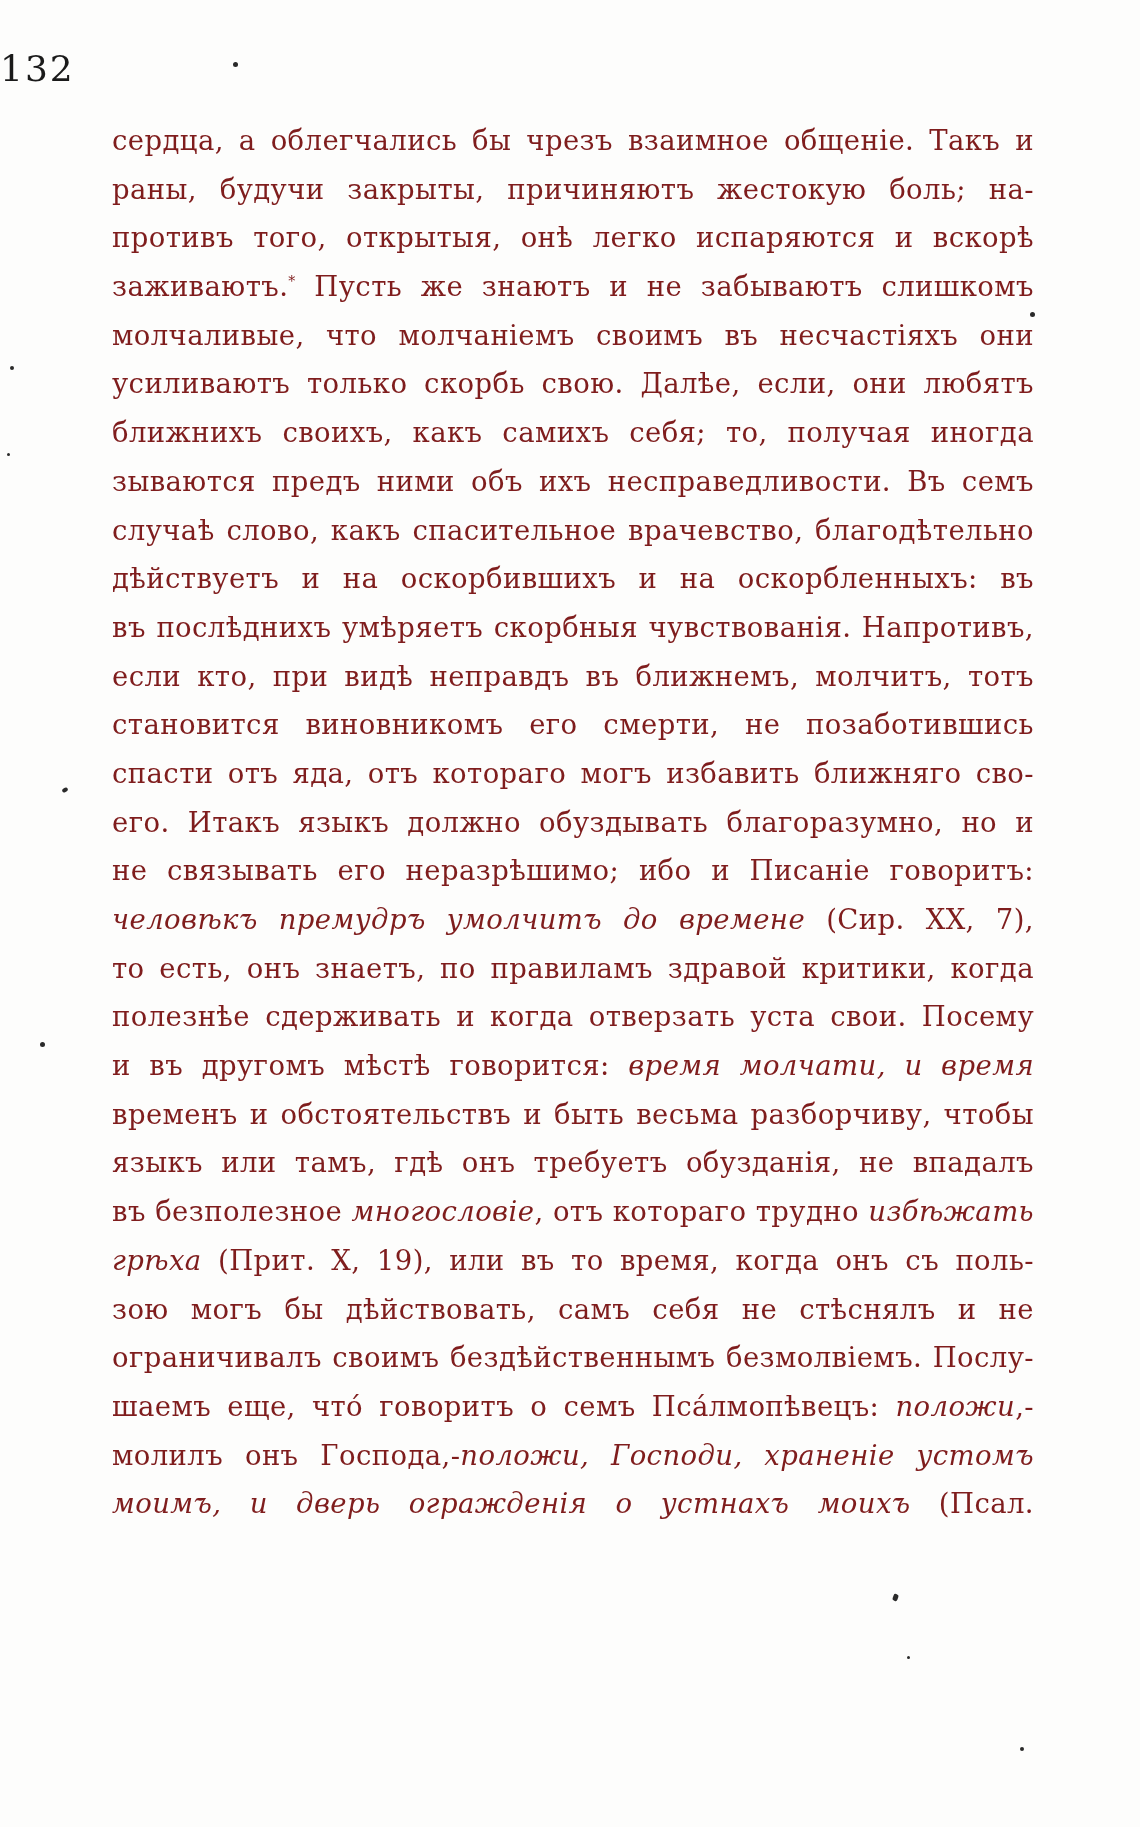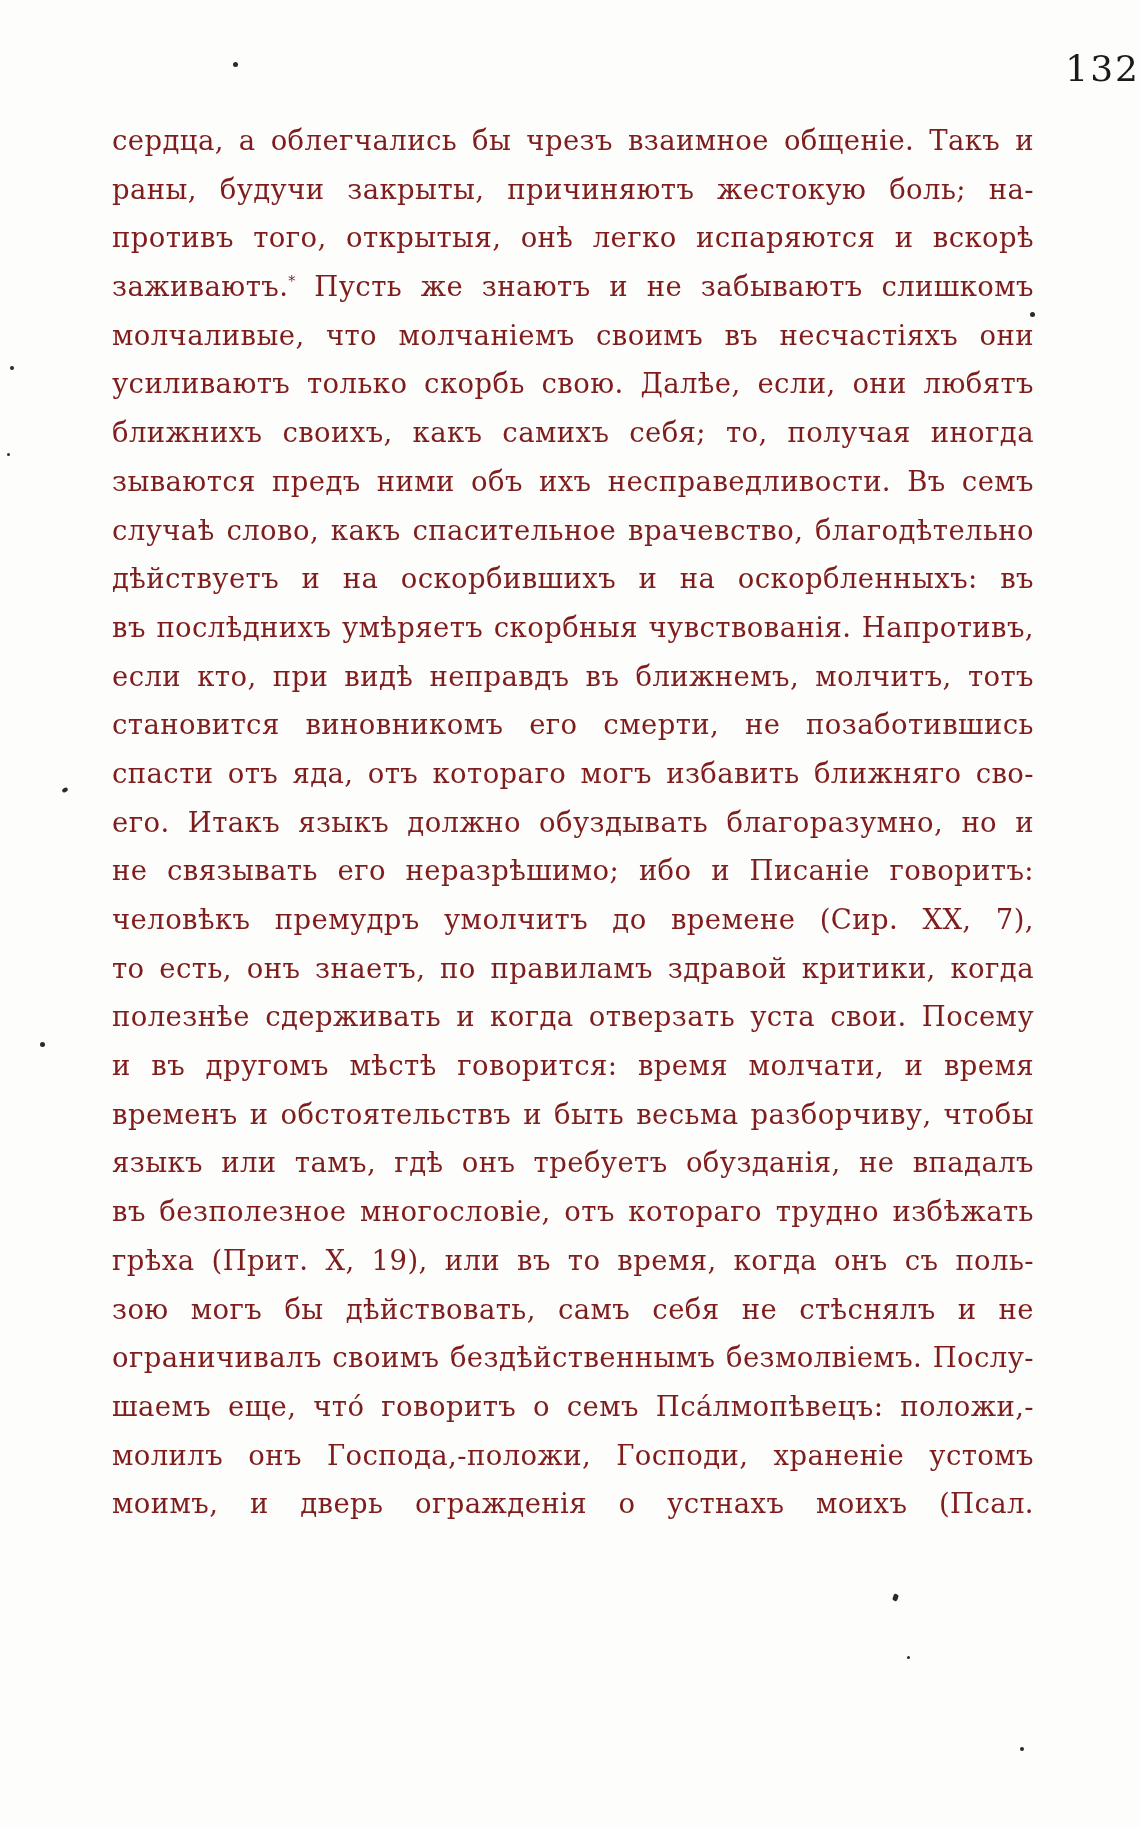--- a/index.html
+++ b/index.html
@@ -10,41 +10,41 @@
     color:#181818;
     position:relative;
     overflow:hidden;
   }
   .page{
     position:absolute;left:0;top:0;width:1140px;height:1827px;
     background:#fdfdfc;
   }
   .pagenum{
     position:absolute;top:48px;left:0;width:100%;
-    text-align:right;
+    text-align:left;
     font-size:36px;
     letter-spacing:2px;
     color:#1a1a1a;
   }
   .text-block{
     position:absolute;
     left:112px;top:116px;width:922px;
     font-size:27.5px;
     letter-spacing:0.4px;
   }
   .line{
     height:48.7px;
     line-height:48.7px;
     text-align:justify;
     text-align-last:justify;
     white-space:nowrap;
     color:#7f1d1d;
   }
   .line span{white-space:normal;}
-  .it{}
+  .it{font-style:italic;}
   .mark{
     vertical-align:super;
     font-size:14px;
     line-height:0;
   }
   .speck{
     position:absolute;
     background:#2a2a2a;
     border-radius:50%;
   }

